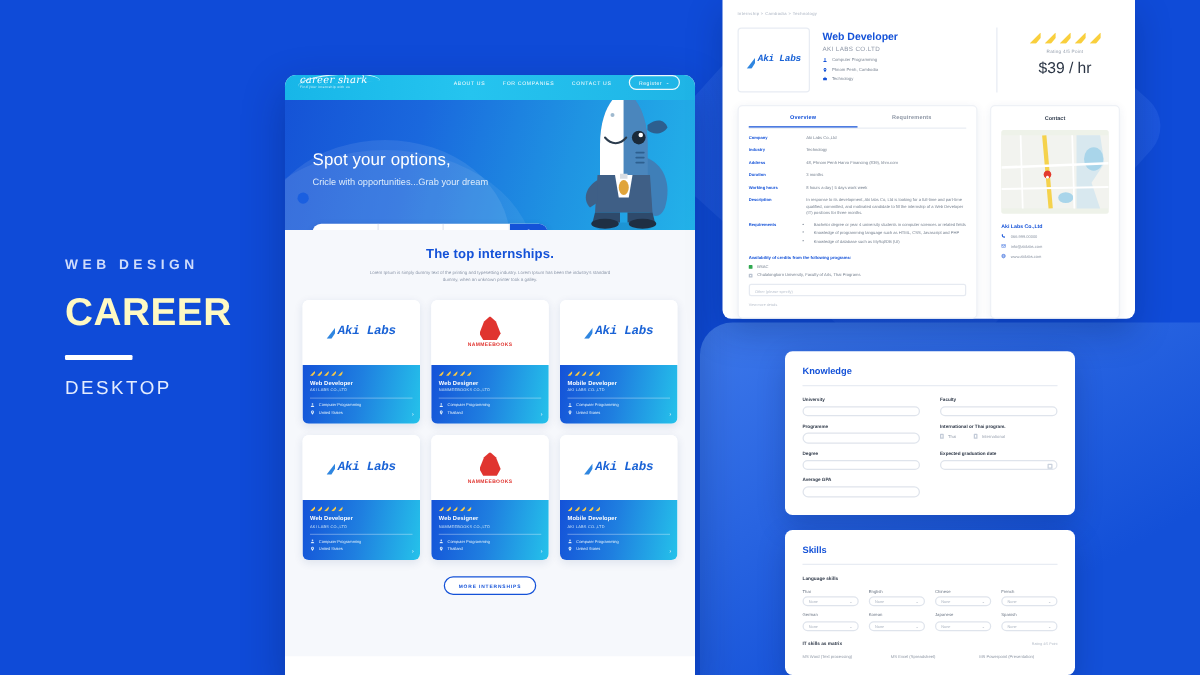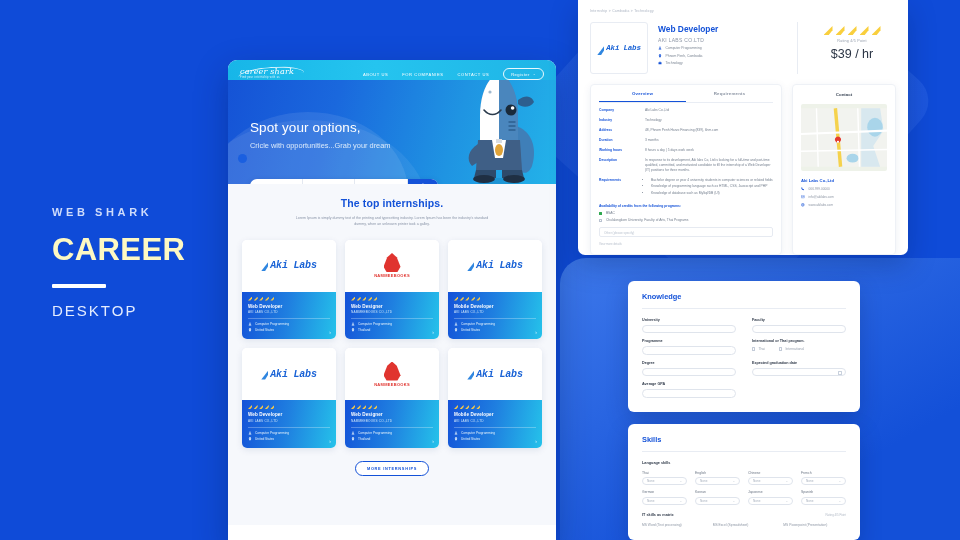--- a/index.html
+++ b/index.html
@@ -47,21 +47,21 @@
   
   .mock {
     position: absolute; left: 228px; top: 60px; width: 328px; height: 485px;
     background: #ffffff; border-radius: 9px 9px 0 0;
     box-shadow: 0 12px 34px rgba(4,24,72,.32);
     overflow: hidden;
   }
   
   .mock-nav {
     height: 20px; background: linear-gradient(90deg,#17b6e8 0%, #25c4ef 45%, #1fb4e6 100%);
-    display: flex; align-items: flex-end; padding: 0 12px; position: relative;
+    display: flex; align-items: flex-start; padding: 0 12px; position: relative;
   }
   .logo-wrap { display: flex; flex-direction: column; line-height: 1; }
   .logo-text {
     font-family: "DejaVu Serif", serif; font-style: italic;
     font-size: 8px; color: #ffffff; letter-spacing: .2px;
     position: relative;
   }
   .logo-text::after {
     content: ""; position: absolute; left: -2px; right: -10px; top: -1px;
     height: 7px; border-top: 1px solid rgba(255,255,255,.85);
@@ -286,21 +286,21 @@
   .it-head { display: flex; align-items: baseline; justify-content: space-between; margin-top: 8px; }
   .it-title { font-size: 3.8px; color: #2f3949; font-weight: 700; }
   .it-rating { font-size: 2.9px; color: #b2bac6; }
   .it-cols { display: grid; grid-template-columns: repeat(3,1fr); gap: 8px; margin-top: 6px; }
   .it-col { font-size: 3.3px; color: #8d96a4; }
 </style>
 </head>
 <body>
 
 <div class="caption">
-  <div class="caption-eyebrow">WEB SHARK</div>
+  <div class="caption-eyebrow">WEB DESIGN</div>
   <div class="caption-title">
     <div>CAREER</div>
   </div>
   <div class="caption-rule"></div>
   <div class="caption-sub">DESKTOP</div>
 </div>
 
 <div class="decor-a"></div>
 <div class="decor-b"></div>
 

